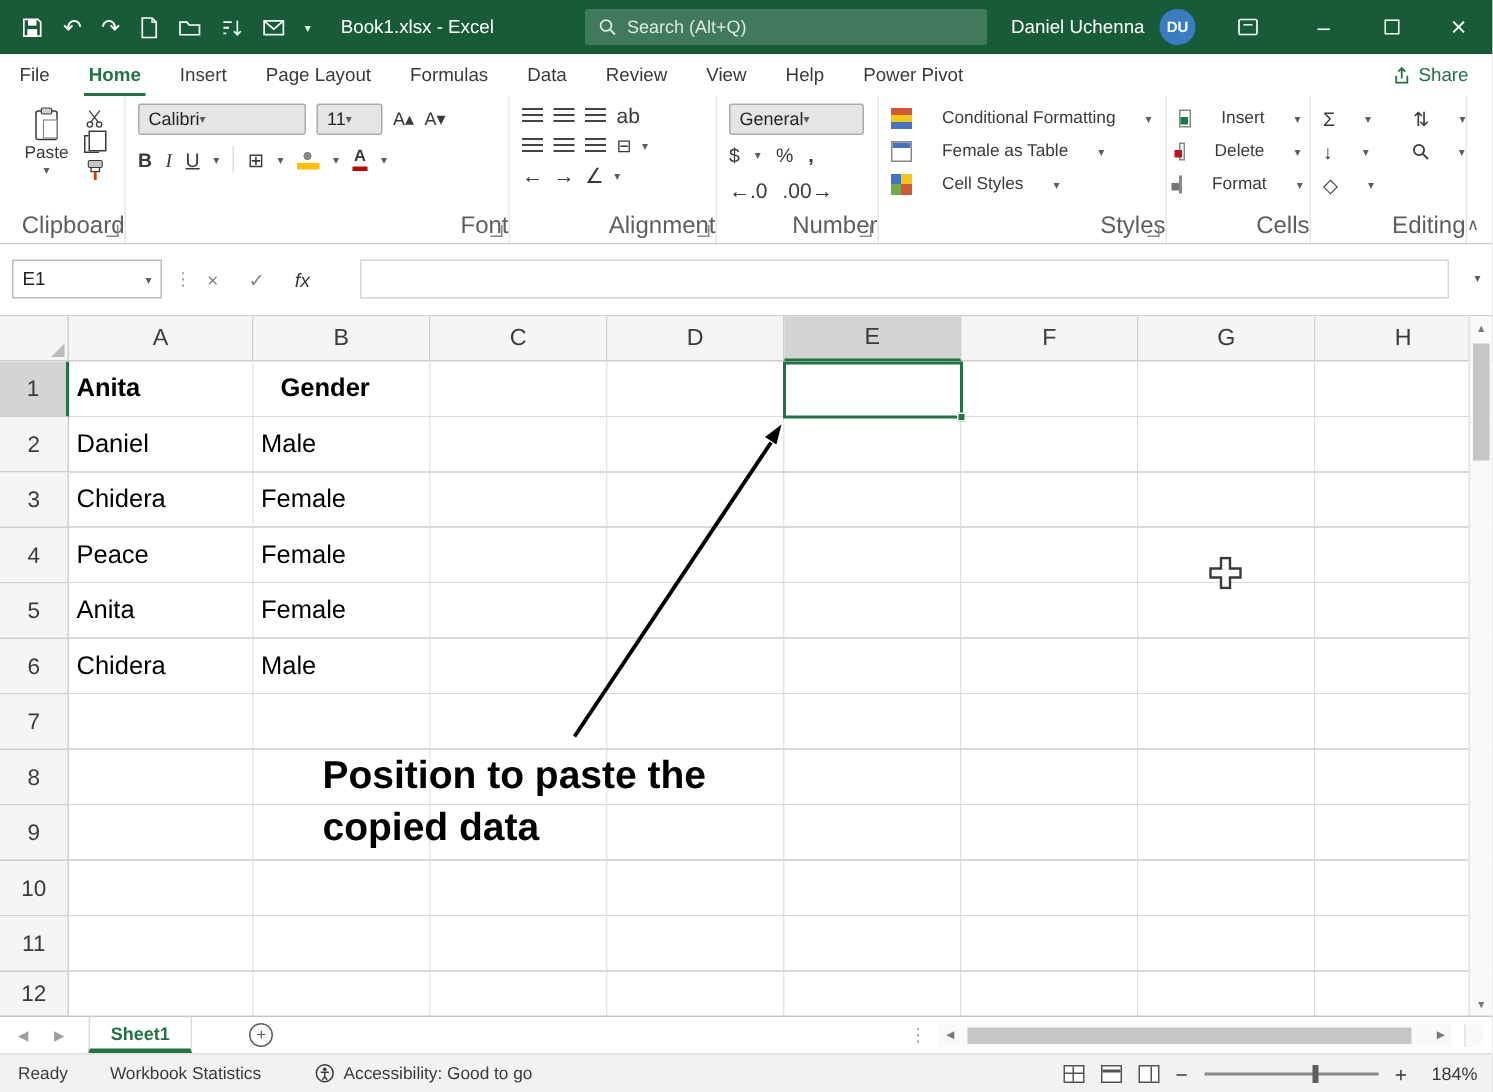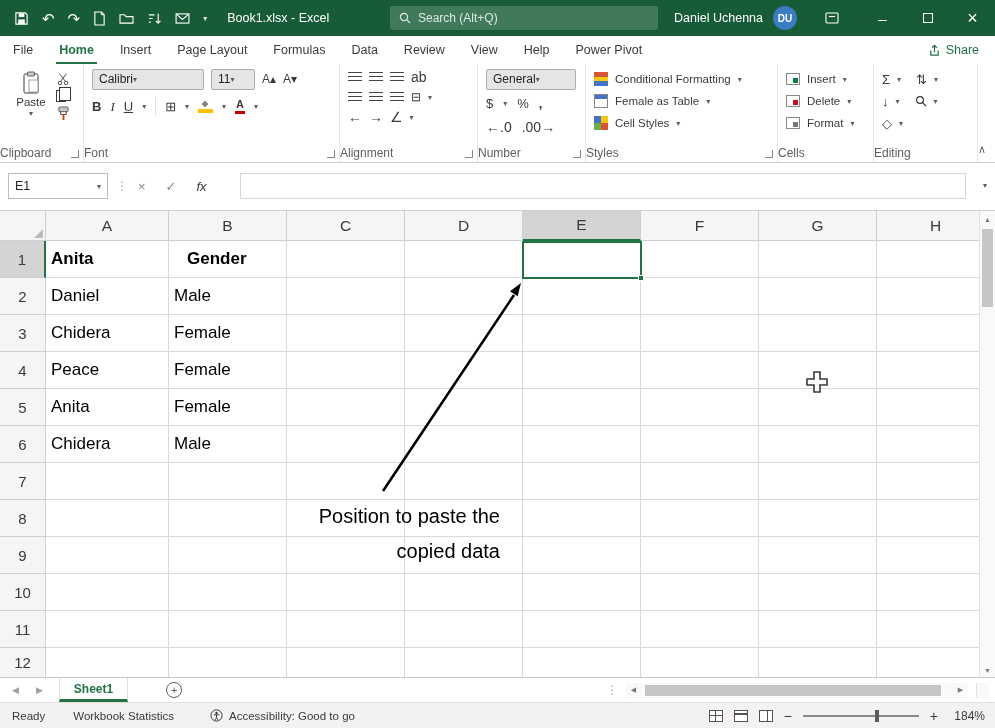--- a/index.html
+++ b/index.html
@@ -24,21 +24,21 @@
 
 .tabbar{position:absolute;top:36px;left:0;width:995px;height:28px;background:#fff;display:flex;align-items:stretch}
 .rtab{display:flex;align-items:center;padding:12px 13px;font-size:12.5px;color:#3B3A39;position:relative;cursor:default}
 .rtab.active{color:var(--accent-green,#217346);font-weight:700}
 .rtab.active::after{content:"";position:absolute;left:10px;right:10px;bottom:0;height:2.5px;background:var(--accent-green,#217346)}
 .share{margin-left:auto;display:flex;align-items:center;gap:5px;padding:0 16px;color:var(--accent-green,#217346);font-size:12.5px}
 
 
 .ribbon{position:absolute;top:64px;left:0;width:995px;height:99px;background:#fff;border-bottom:1px solid #D1CFCD;display:flex}
 .rgroup{position:relative;height:100%;border-right:1px solid #E8E6E4;padding:4px 6px 16px 8px}
-.glabel{position:absolute;bottom:2px;left:0;right:0;text-align:left;font-size:12px;color:#605E5C}
+.glabel{position:absolute;bottom:2px;left:0;right:0;text-align:right;font-size:16px;color:#605E5C}
 .dlg{position:absolute;bottom:4px;right:4px;width:8px;height:8px;border-right:1.5px solid #8A8886;border-bottom:1.5px solid #8A8886}
 .rrow{display:flex;align-items:center;gap:7px;height:22px;margin-bottom:2px}
 .cd{font-size:8px;color:#605E5C}
 .cb{display:inline-flex;align-items:center;justify-content:flex-start;height:21px;border:1px solid #ACACAC;background:#e5e5e5;font-size:12px;color:#252423;padding:0 4px 0 6px;border-radius:2px}
 .ric{display:inline-flex;align-items:center;justify-content:center;color:#3B3A39;font-size:13px;line-height:1}
 .sml{font-size:11.5px;color:#3B3A39}
 
 .g-clip{width:84px;display:flex}
 .pastebtn{width:46px;display:flex;flex-direction:column;align-items:center;gap:1px;padding-top:3px}
 .pastebtn .lbl{font-size:11.5px;color:#3B3A39}
@@ -54,21 +54,21 @@
 .fc-ic{width:15px;height:13px;display:inline-block;background:radial-gradient(circle at 7px 4px,#8A8886 0 2.6px,transparent 2.8px),linear-gradient(#fff 0 9px,#FFC000 9px)}
 .sep{width:1px;height:18px;background:#E1DFDD}
 
 .g-align{width:138px}
 .stripes{width:14px;height:10px;display:inline-block;background:repeating-linear-gradient(to bottom,#444 0 1.5px,transparent 1.5px 4px)}
 .tiny{font-size:14px;color:#3B3A39}
 
 .g-num{width:108px}
 
 .g-styles{width:192px}
-.srow{display:flex;align-items:center;gap:7px;height:22px}
+.srow{display:flex;align-items:center;gap:20px;height:22px}
 .cf-ic{width:14px;height:14px;display:inline-block;background:linear-gradient(180deg,#D65532 0 34%,#F2C811 34% 67%,#4472C4 67%)}
 .ft-ic{width:14px;height:14px;display:inline-block;border:1px solid #8A8886;background:linear-gradient(#4472C4 0 4px,#fff 4px)}
 .cs-ic{width:14px;height:14px;display:inline-block;background:conic-gradient(#F2C811 0 25%,#D65532 0 50%,#70AD47 0 75%,#4472C4 0)}
 
 .g-cells{width:96px}
 .cell-ic{width:14px;height:12px;border:1px solid #8A8886;background:#fff;position:relative;display:inline-block}
 .cell-ic::after{content:"";position:absolute;right:1px;bottom:1px;width:5px;height:5px}
 .cell-ic.ins::after{background:#107C41}
 .cell-ic.del::after{background:#C50F1F}
 .cell-ic.fmt::after{background:#797775}
@@ -95,21 +95,21 @@
 .colhead.sel{background:#D4D4D4;border-bottom:2px solid var(--accent-green,#217346)}
 .rowheads{position:absolute;left:0;top:30px;width:46px;height:437px;overflow:hidden}
 .rowhead{width:46px;height:37px;background:#F5F5F5;border-right:1px solid #CFCFCF;border-bottom:1px solid #CFCFCF;display:flex;align-items:center;justify-content:center;font-size:15px;color:#3B3A39}
 .rowhead.sel{background:#D4D4D4;border-right:2px solid var(--accent-green,#217346)}
 .canvas{position:absolute;left:46px;top:30px;width:949px;height:437px;background-color:#fff;background-image:repeating-linear-gradient(to bottom,transparent 0 36px,#D9D9D9 36px 37px),repeating-linear-gradient(to right,transparent 0 117px,#D9D9D9 117px 118px);background-position:0 0,5px 0}
 .tcell{position:absolute;height:37px;line-height:36px;padding-left:5px;font-size:17px;color:#000;white-space:nowrap;overflow:hidden}
 .tcell.bld{font-weight:700}
 .selbox{position:absolute;left:476px;top:0;width:120px;height:38px;border:2px solid var(--accent-green,#217346)}
 .selbox i{position:absolute;right:-4px;bottom:-4px;width:6px;height:6px;background:var(--accent-green,#217346);border:1px solid #fff}
 .anno-svg{position:absolute;left:0;top:0;pointer-events:none}
-.anno-text{position:absolute;left:215px;top:288px;width:285px;text-align:right;font-size:20px;font-weight:400;color:var(--annotation-black,#000);line-height:35px}
+.anno-text{position:absolute;left:215px;top:288px;width:285px;text-align:left;font-size:26px;font-weight:700;color:var(--annotation-black,#000);line-height:35px}
 .cursor{position:absolute;left:806px;top:160px;pointer-events:none}
 .vscroll{position:absolute;right:0;top:0;width:16px;height:467px;background:#FAF9F8;border-left:1px solid #E3E1DF}
 .vscroll .ar{position:absolute;left:0;width:15px;height:16px;display:flex;align-items:center;justify-content:center;font-size:7px;color:#787876}
 .vscroll .thumb{position:absolute;left:2px;top:18px;width:11px;height:78px;background:#C8C6C4}
 
 
 .sheetbar{position:absolute;top:677px;left:0;width:995px;height:25px;background:#fff;border-top:1px solid #C8C6C4;display:flex;align-items:center}
 .snav{display:flex;gap:17px;padding-left:12px;color:#A19F9D;font-size:9px}
 .sheettab{margin-left:16px;height:24px;padding:0 14px;display:flex;align-items:center;font-size:12px;font-weight:700;color:var(--accent-green,#217346);background:#fff;border-left:1px solid #E1DFDD;border-right:1px solid #E1DFDD;border-bottom:3px solid var(--accent-green,#217346)}
 .addsheet{margin-left:38px;width:16px;height:16px;border:1px solid #605E5C;border-radius:50%;display:flex;align-items:center;justify-content:center;font-size:11px;color:#605E5C;line-height:1}

